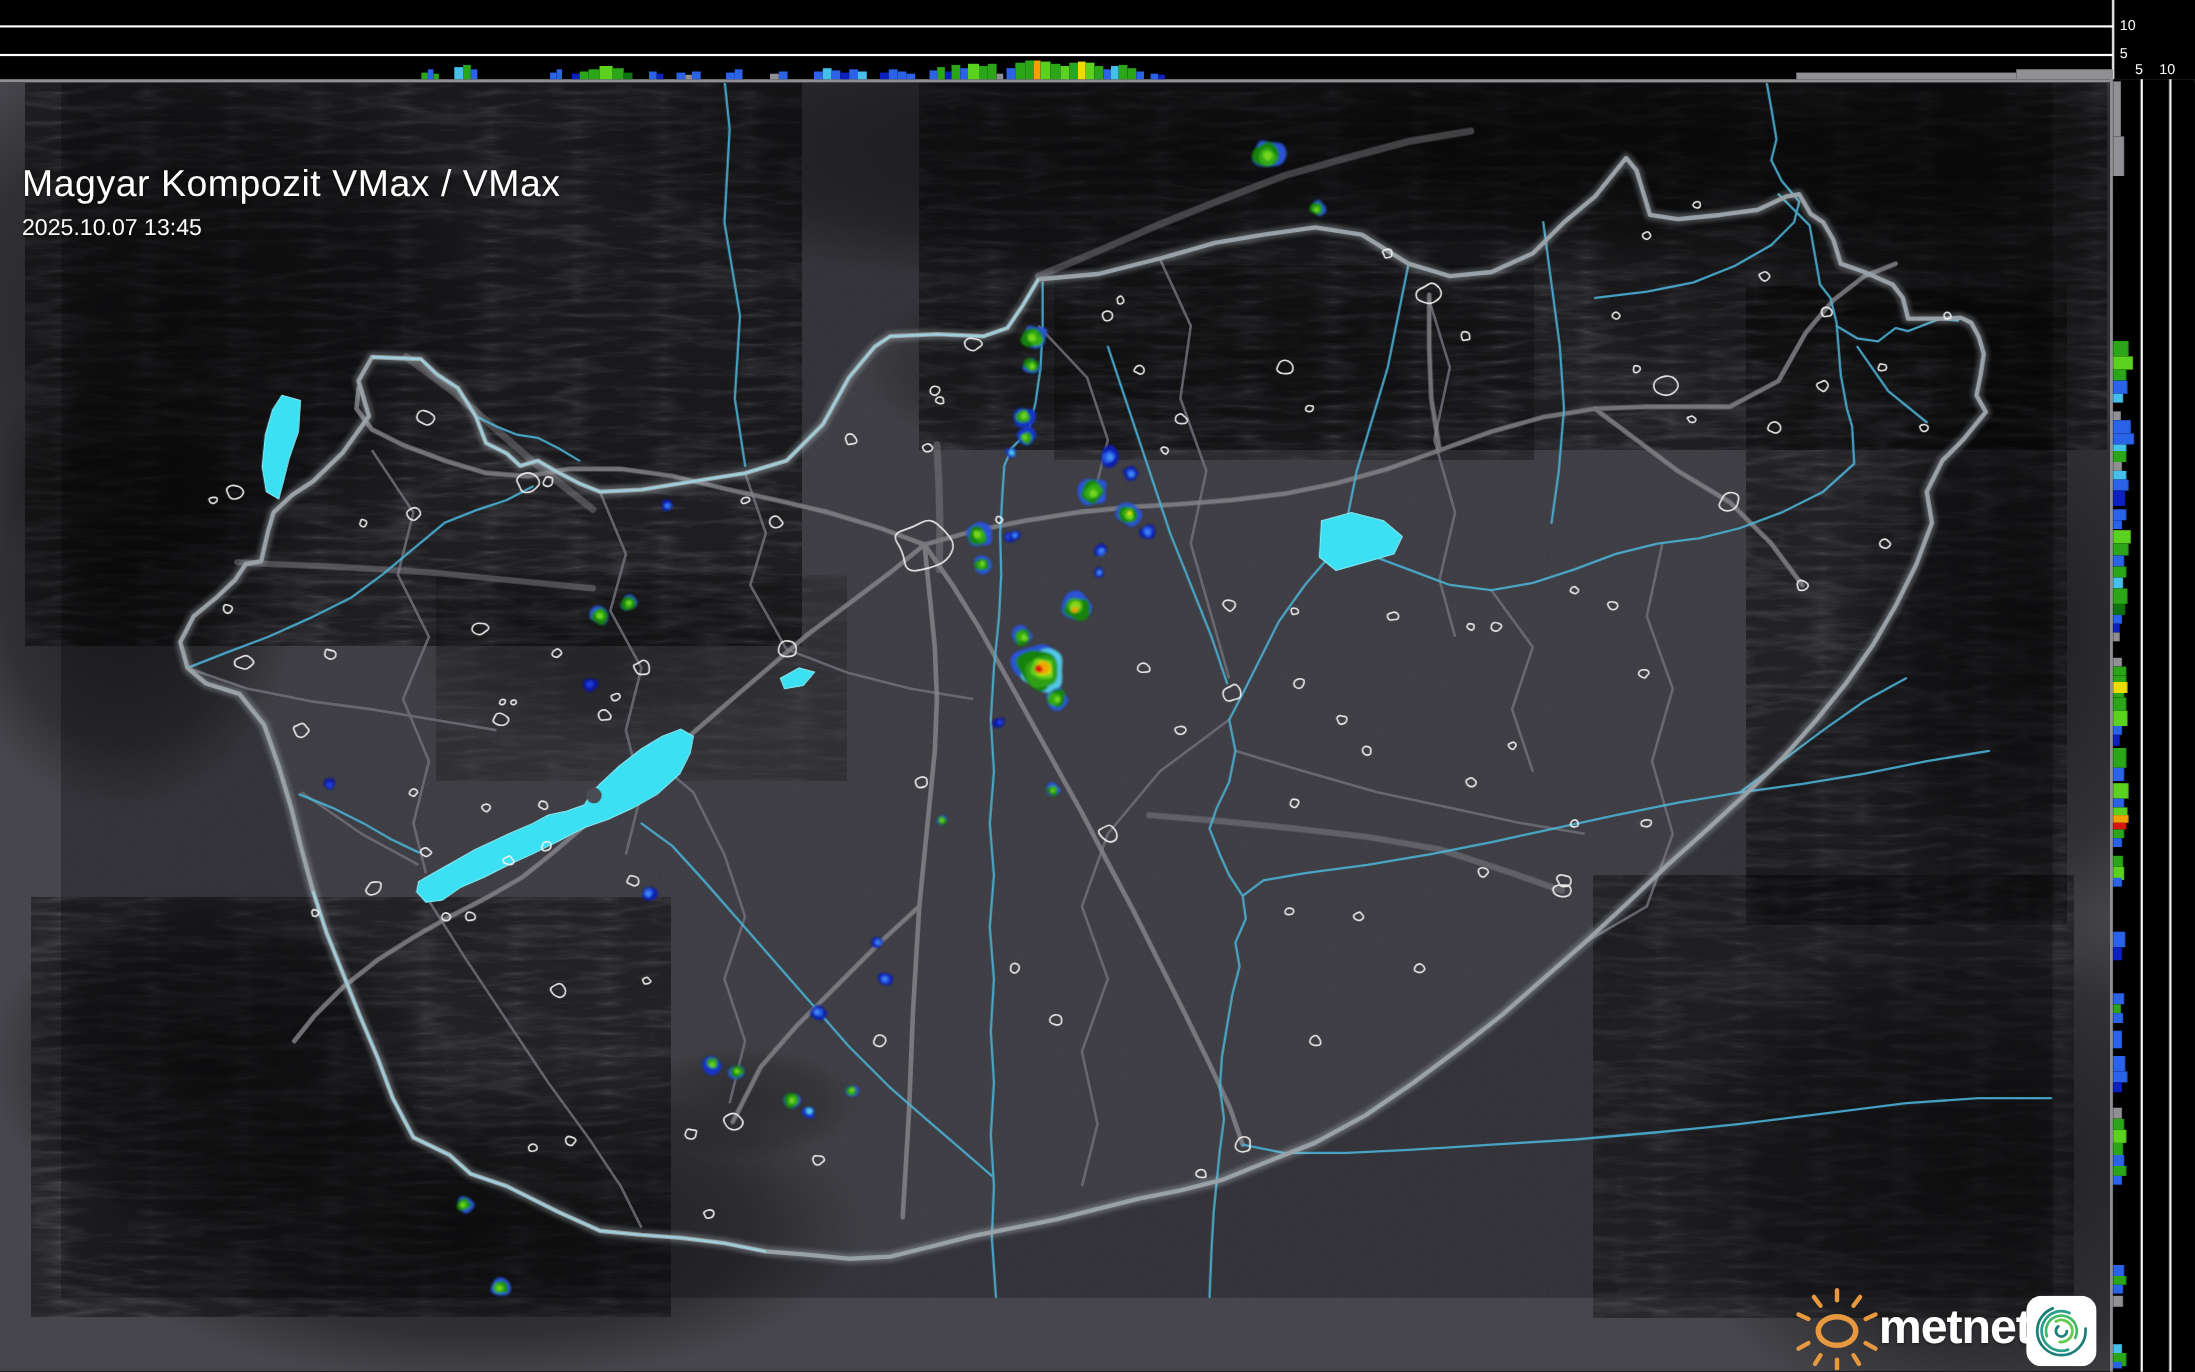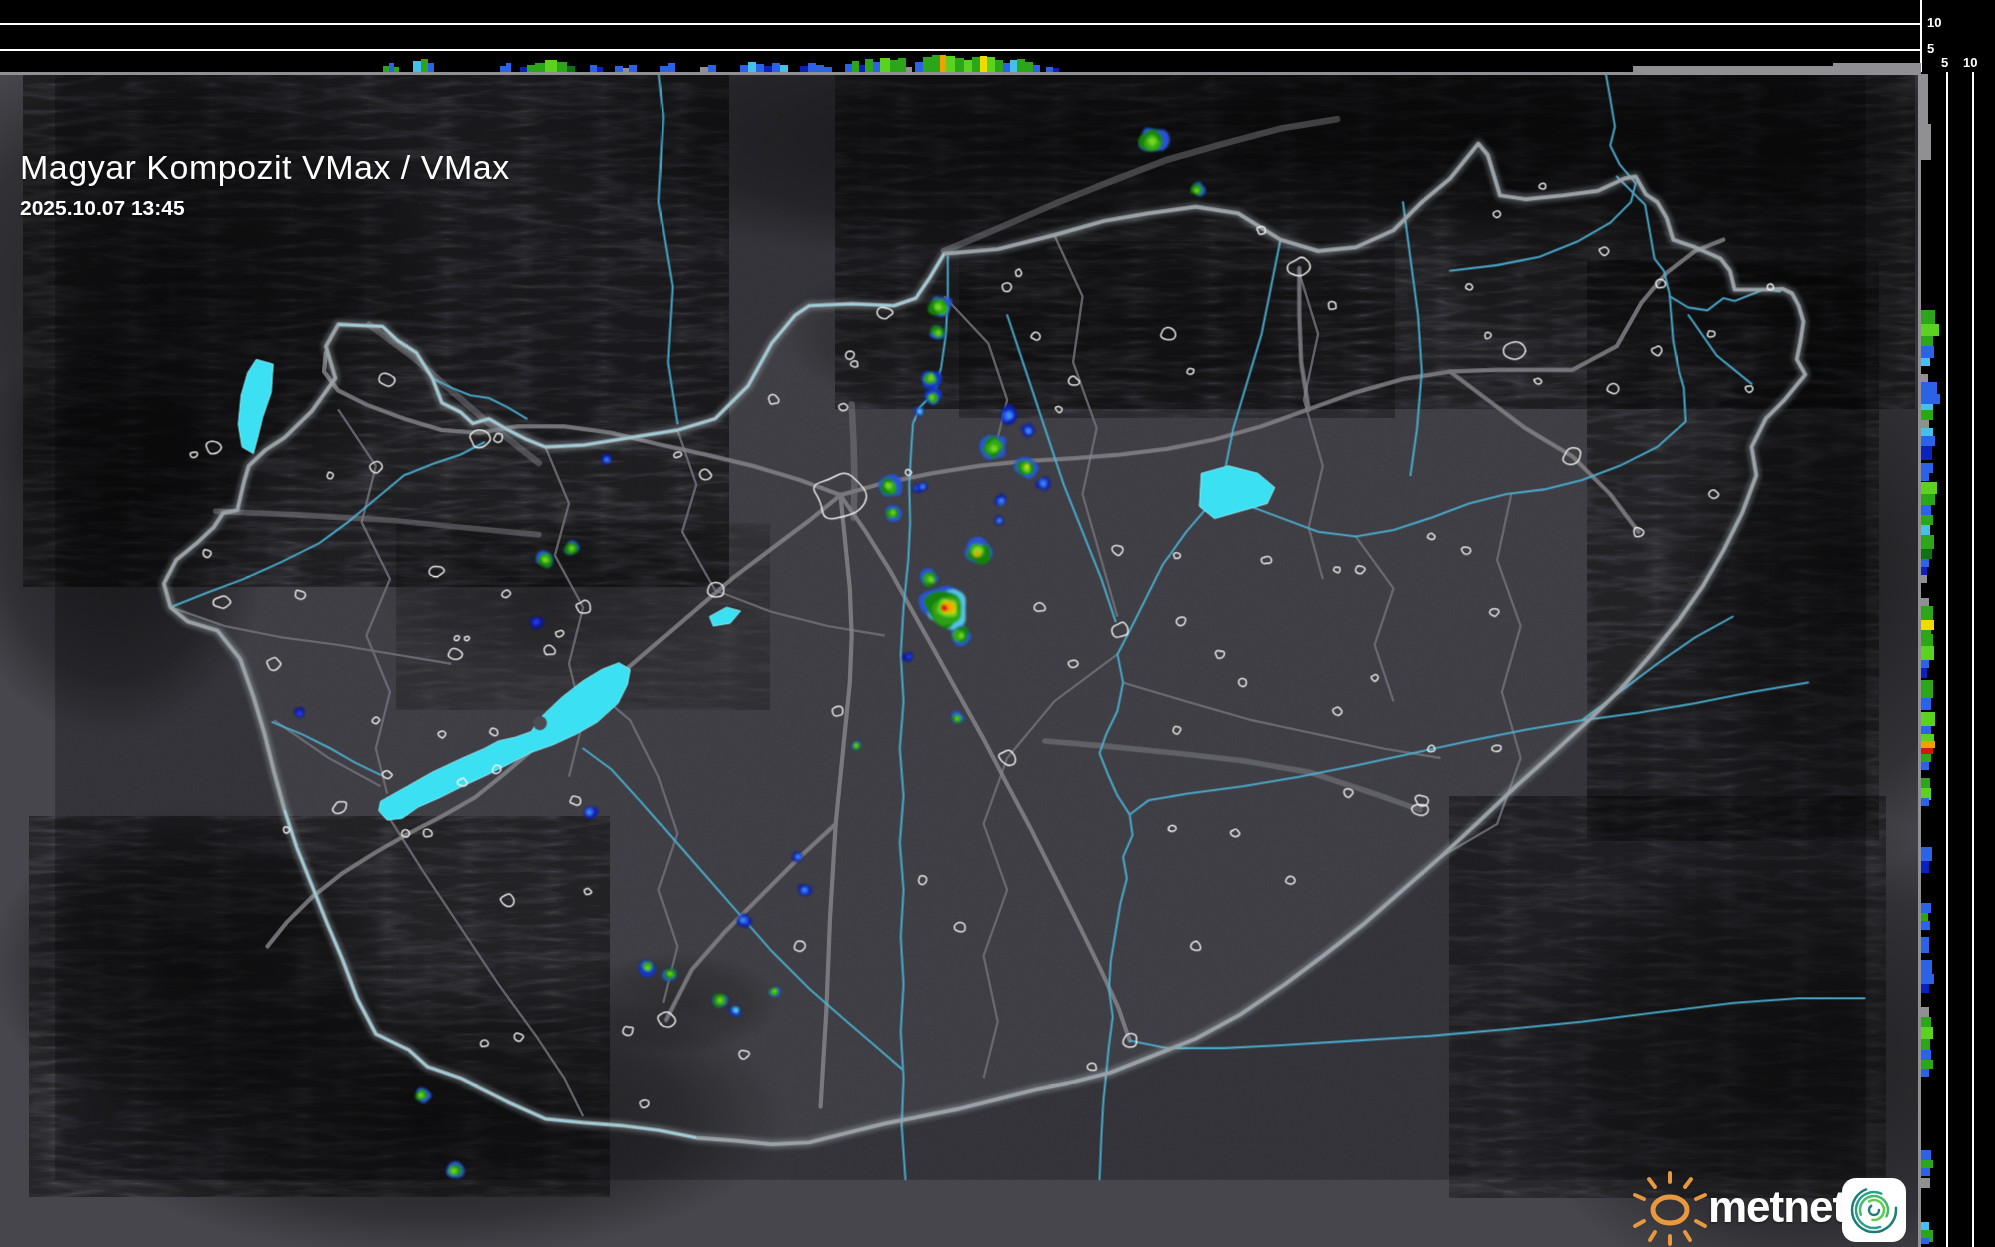--- a/index.html
+++ b/index.html
@@ -1,37 +1,37 @@
 <!DOCTYPE html>
 <html><head>
 <meta charset="utf-8">
 <style>
   html,body{margin:0;padding:0;background:#000;}
   #stage{position:relative;width:1995px;height:1247px;background:#000;overflow:hidden;
          font-family:"Liberation Sans",sans-serif;color:#fff;}
   
   #top-panel{position:absolute;left:0;top:0;width:1995px;height:72px;background:#000;}
   .h-grid{position:absolute;left:0;width:1921px;height:2px;background:#fff;}
-  .axis-lab{position:absolute;font-size:13px;font-weight:bold;color:#fff;line-height:13px;}
+  .axis-lab{position:absolute;font-size:13px;font-weight:normal;color:#fff;line-height:13px;}
   #top-vsep{position:absolute;left:1920px;top:0;width:2px;height:72px;background:#fff;}
   #top-bars{position:absolute;left:0;top:0;width:1921px;height:72px;}
   #top-bars div{position:absolute;}
   
   #right-panel{position:absolute;left:1921px;top:72px;width:74px;height:1175px;background:#000;}
   .v-grid{position:absolute;top:0;width:2px;height:1175px;background:#fff;}
   #right-bars{position:absolute;left:1921px;top:0;width:74px;height:1247px;}
   #right-bars div{position:absolute;}
   
   #map{position:absolute;left:0;top:72px;width:1921px;height:1175px;background:#46464c;overflow:hidden;}
   #map-frame-top{position:absolute;left:0;top:72px;width:1995px;height:3px;background:#8f8f94;}
   #map-frame-right{position:absolute;left:1918px;top:72px;width:3px;height:1175px;background:#8f8f94;}
   
   #title-block{position:absolute;left:20px;top:76px;text-shadow:0 1px 3px rgba(0,0,0,.6);}
   #main-title{font-size:34px;font-weight:400;letter-spacing:.5px;margin:0;}
-  #sub-title{font-size:21px;font-weight:700;margin-top:9px;}
+  #sub-title{font-size:21px;font-weight:400;margin-top:9px;}
   
   #logo{position:absolute;left:1630px;top:1094px;width:290px;height:80px;}
   #brand-text{position:absolute;left:78px;top:16px;font-size:44px;font-weight:bold;
       color:#fff;letter-spacing:-1px;text-shadow:0 1px 3px rgba(0,0,0,.5);}
   #sun-icon{position:absolute;left:0;top:2px;}
   #app-icon{position:absolute;left:212px;top:12px;}
 </style>
 </head>
 <body>
 

